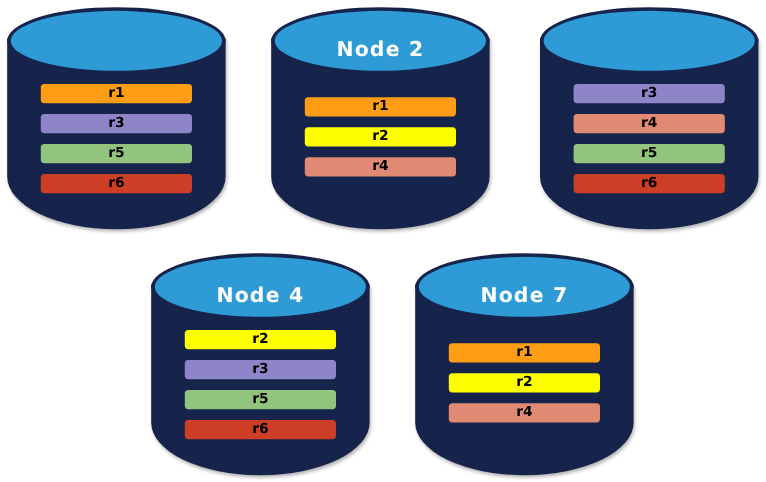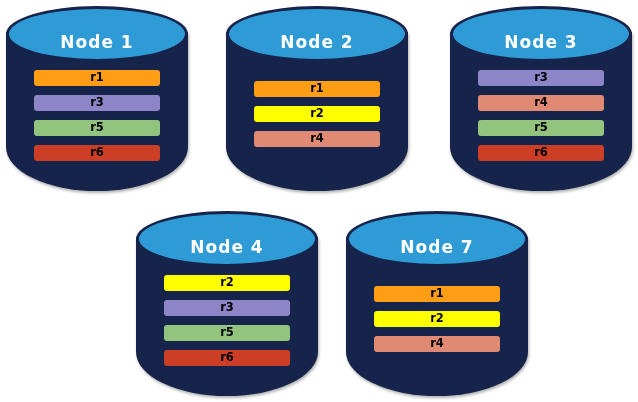--- a/index.html
+++ b/index.html
@@ -101,50 +101,48 @@
   }
   .replica:last-child { margin-bottom: 0; }
 </style>
 </head>
 <body>
 
 <div id="diagram">
     <div class="node" style="left: 6px; top: 6px;">
       <div class="cyl-body"></div>
       <div class="cyl-top"></div>
-      <div class="node-label">Node 1</div>
       <div class="replica-stack">
         <div class="replica" style="background: rgb(255, 158, 21);">r1</div>
         <div class="replica" style="background: rgb(142, 133, 200);">r3</div>
         <div class="replica" style="background: rgb(146, 196, 125);">r5</div>
         <div class="replica" style="background: rgb(204, 62, 38);">r6</div>
       </div>
     </div>
     <div class="node" style="left: 226px; top: 6px; padding-left: 22px;">
       <div class="cyl-body"></div>
       <div class="cyl-top"></div>
       <div class="node-label">Node 2</div>
       <div class="replica-stack three">
         <div class="replica" style="background: rgb(255, 158, 21);">r1</div>
         <div class="replica" style="background: rgb(255, 255, 0);">r2</div>
         <div class="replica" style="background: rgb(224, 138, 116);">r4</div>
       </div>
     </div>
     <div class="node" style="left: 450px; top: 6px;">
       <div class="cyl-body"></div>
       <div class="cyl-top"></div>
-      <div class="node-label">Node 3</div>
       <div class="replica-stack">
         <div class="replica" style="background: rgb(142, 133, 200);">r3</div>
         <div class="replica" style="background: rgb(224, 138, 116);">r4</div>
         <div class="replica" style="background: rgb(146, 196, 125);">r5</div>
         <div class="replica" style="background: rgb(204, 62, 38);">r6</div>
       </div>
     </div>
-    <div class="node" style="left: 126px; top: 211px; margin-left: 10px;">
+    <div class="node" style="left: 126px; top: 211px;">
       <div class="cyl-body"></div>
       <div class="cyl-top"></div>
       <div class="node-label">Node 4</div>
       <div class="replica-stack">
         <div class="replica" style="background: rgb(255, 255, 0);">r2</div>
         <div class="replica" style="background: rgb(142, 133, 200);">r3</div>
         <div class="replica" style="background: rgb(146, 196, 125);">r5</div>
         <div class="replica" style="background: rgb(204, 62, 38);">r6</div>
       </div>
     </div>

